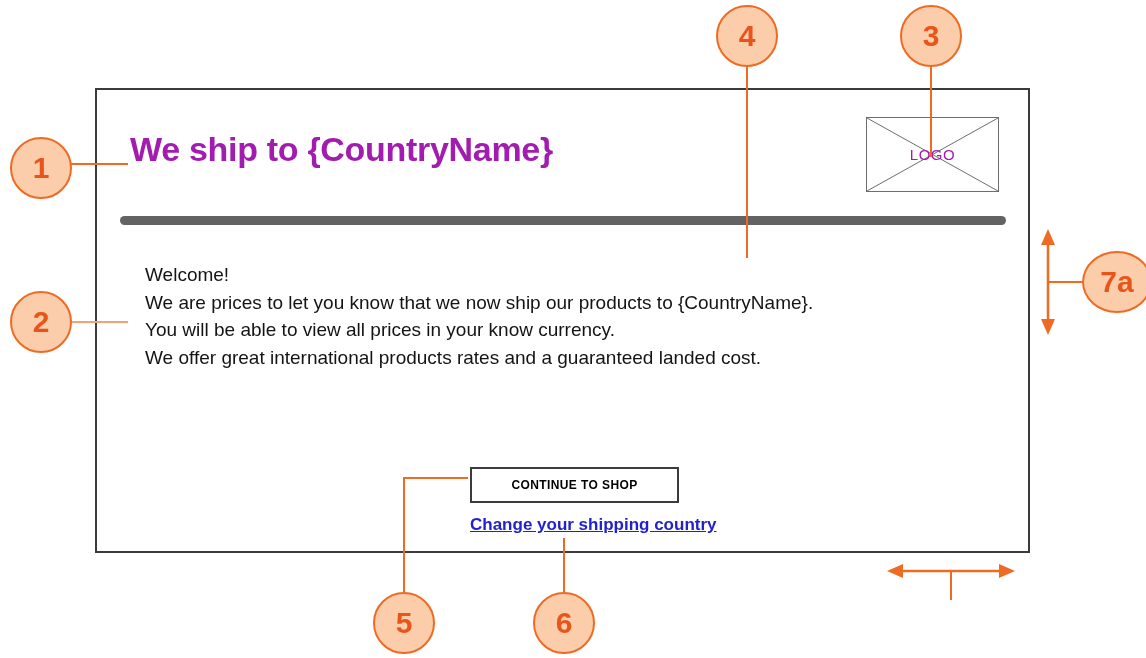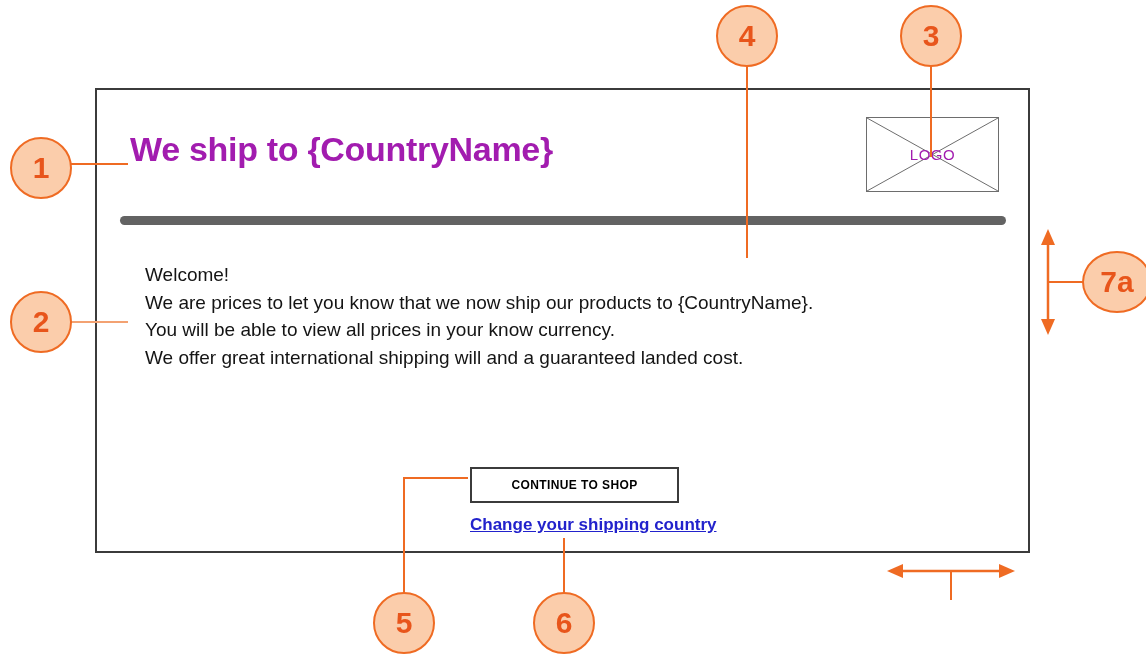--- a/index.html
+++ b/index.html
@@ -185,21 +185,21 @@
       </svg>
       <div class="logo-text">LOGO</div>
     </div>
 
     <div class="divider"></div>
 
     <div class="body-copy">
       <div>Welcome!</div>
       <div>We are prices to let you know that we now ship our products to {CountryName}.</div>
       <div>You will be able to view all prices in your know currency.</div>
-      <div>We offer great international shipping will and a guaranteed landed cost.</div>
+      <div>We offer great international products rates and a guaranteed landed cost.</div>
     </div>
 
     <div class="cta-button">CONTINUE TO SHOP</div>
 
     <div class="cta-link">Change your shipping country</div>
   </div>
 
   <div class="leader h" style="left:66px; top:163px; width:62px;"></div>
   <div class="callout big" style="left:10px; top:137px;">1</div>
 

